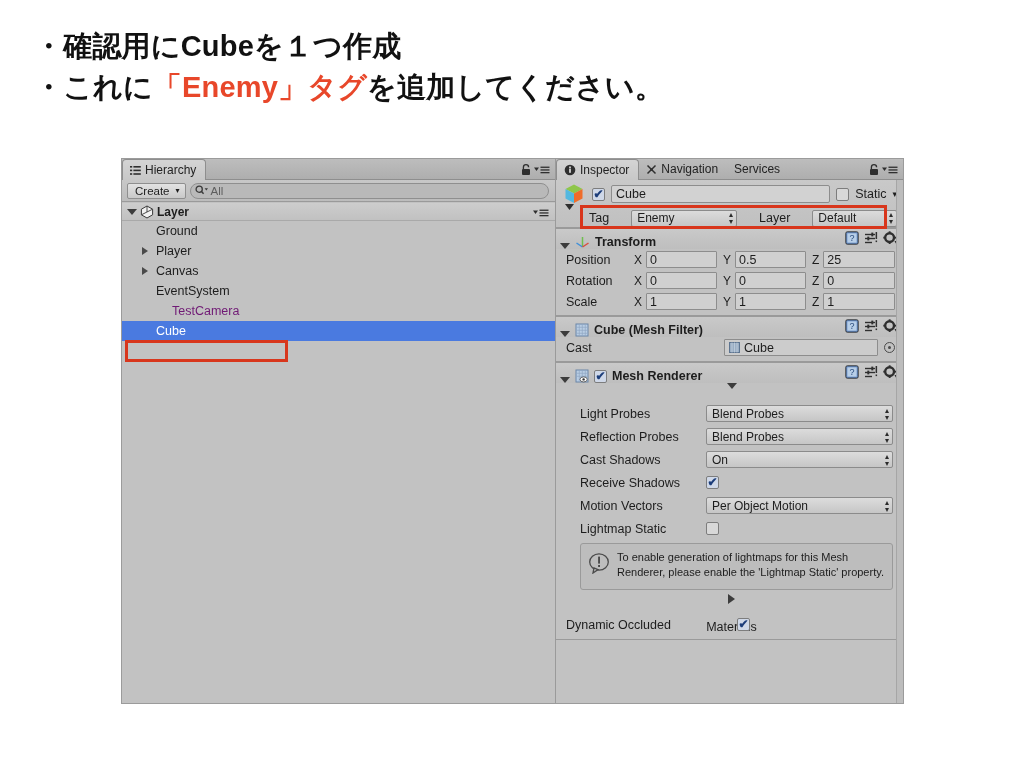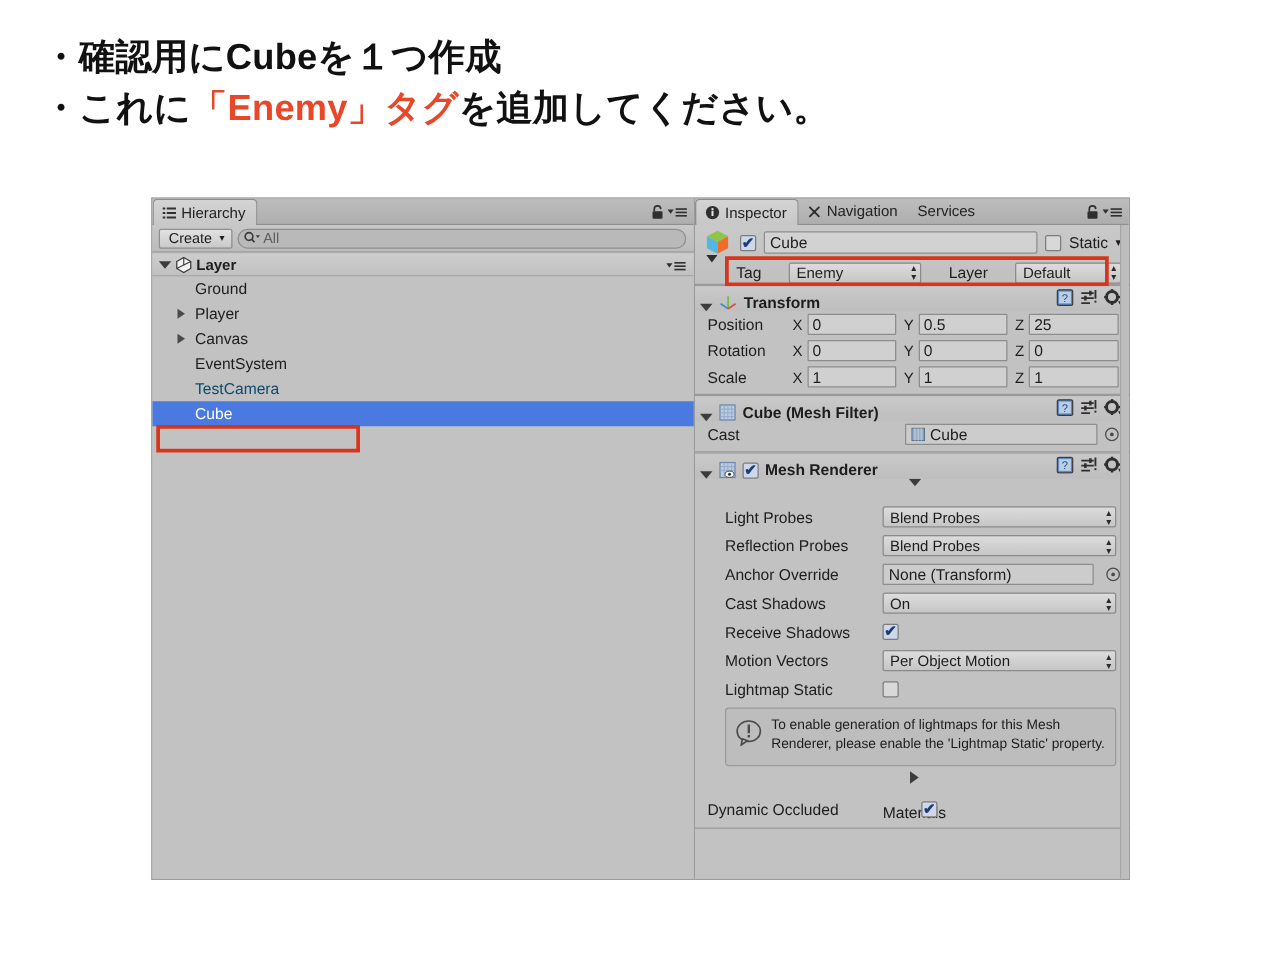--- a/index.html
+++ b/index.html
@@ -85,21 +85,21 @@
     border-bottom: 1px solid #a9a9a9;
     font-weight: bold; font-size: 12px;
   }
   .row-main .menu-ico { position: absolute; right: 6px; top: 4px; }
   .h-row {
     height: 20px; display: flex; align-items: center;
     padding-left: 20px; font-size: 12.5px; color: #1d1d1d;
     position: relative;
   }
   .h-row.indent1 { padding-left: 34px; }
-  .h-row.dim { color: #0c4a6e; }
+  .h-row.dim { color: #701a75; margin-left: 16px; }
   .h-row.selected { background: #4a7ae0; color: #ffffff; }
   .h-row .tri {
     position: absolute; left: 20px; top: 6px;
     width: 0; height: 0; border-left: 6px solid #4a4a4a;
     border-top: 4px solid transparent; border-bottom: 4px solid transparent;
   }
   .red-box {
     position: absolute; border: 3px solid #d8361c; pointer-events: none;
   }
 
@@ -614,27 +614,20 @@
           </span>
         </div>
         <div class="lrow">
           <span class="lname">Reflection Probes</span>
           <span class="dd" style="flex:1;margin-right:10px">
             <span>Blend Probes</span>
             <span class="updown">▴<br>▾</span>
           </span>
         </div>
         <div class="lrow">
-          <span class="lname">Anchor Override</span>
-          <span class="obj-field" style="margin-right:4px">
-            <span>None (Transform)</span>
-          </span>
-          <span class="circ" style="margin-right:7px"></span>
-        </div>
-        <div class="lrow">
           <span class="lname">Cast Shadows</span>
           <span class="dd" style="flex:1;margin-right:10px">
             <span>On</span>
             <span class="updown">▴<br>▾</span>
           </span>
         </div>
         <div class="lrow">
           <span class="lname">Receive Shadows</span>
           <span class="chk on"></span>
         </div>

